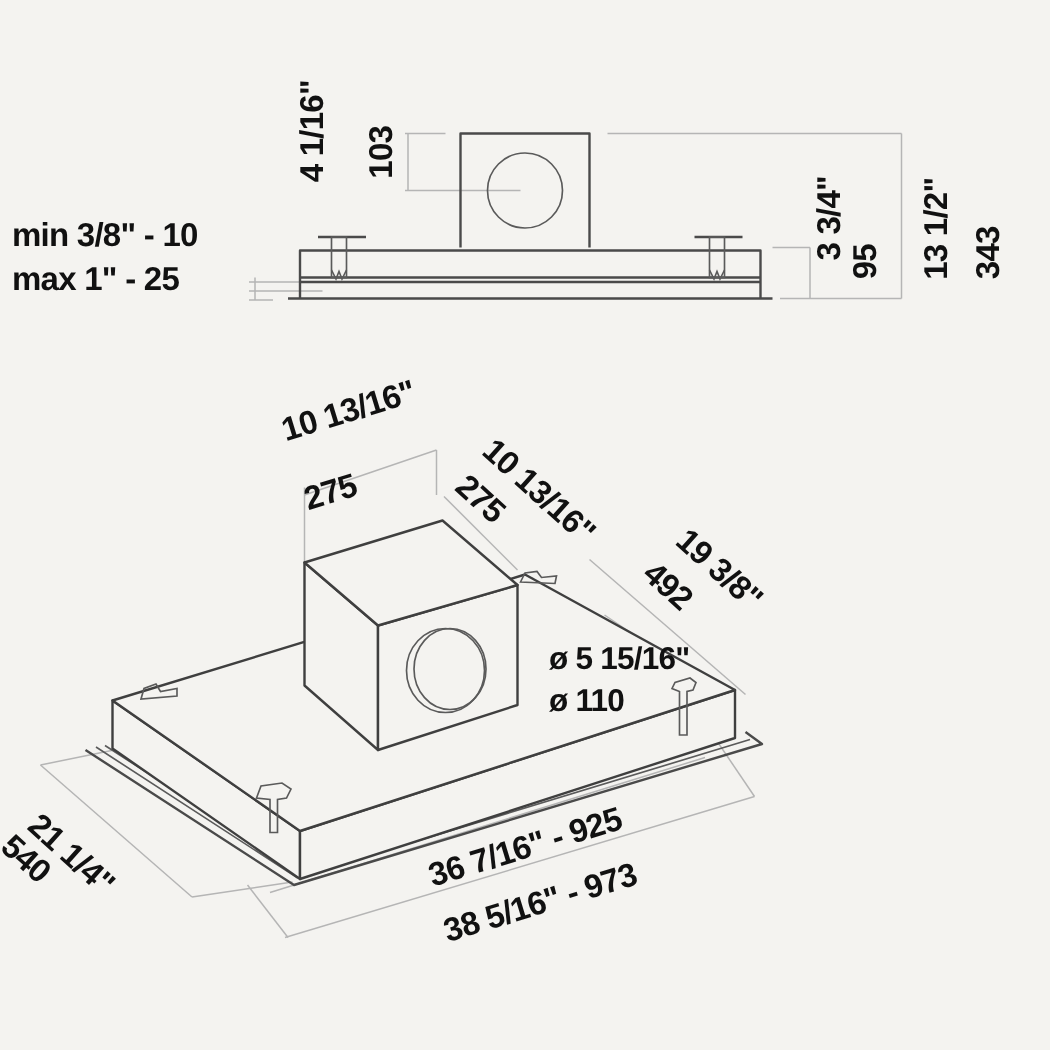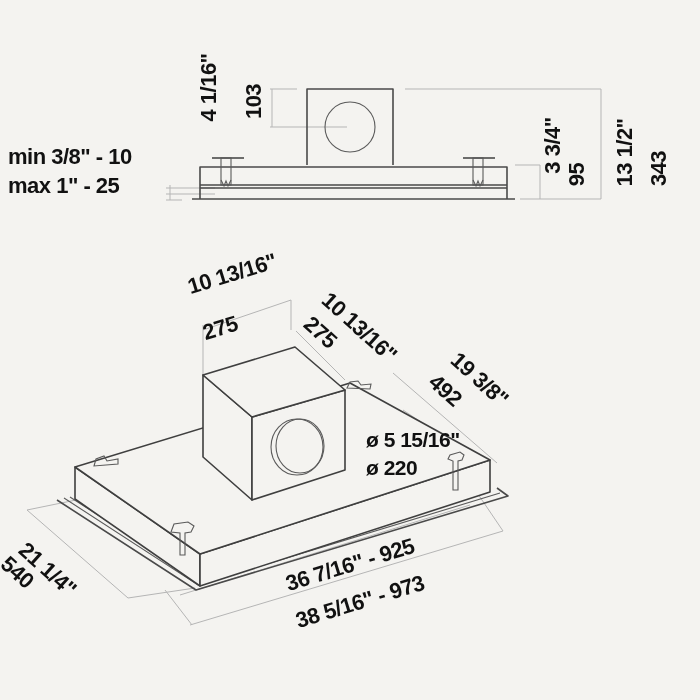--- a/index.html
+++ b/index.html
@@ -124,18 +124,18 @@
     </g>
   </svg>
 
   <div class="lbl" style="left:185px; top:276px; transform:rotate(-17deg); transform-origin:left top;">10 13/16"</div>
   <div class="lbl" style="left:200px; top:322px; transform:rotate(-17deg); transform-origin:left top;">275</div>
   <div class="lbl" style="left:333px; top:288px; transform:rotate(42deg); transform-origin:left top;">10 13/16"</div>
   <div class="lbl" style="left:315px; top:312px; transform:rotate(42deg); transform-origin:left top;">275</div>
   <div class="lbl" style="left:462px; top:348px; transform:rotate(42deg); transform-origin:left top;">19 3/8"</div>
   <div class="lbl" style="left:440px; top:370px; transform:rotate(42deg); transform-origin:left top;">492</div>
   <div class="lbl" style="left:366px; top:428px; font-size:21px;">ø 5 15/16"</div>
-  <div class="lbl" style="left:366px; top:456px; font-size:21px;">ø 220</div>
+  <div class="lbl" style="left:366px; top:456px; font-size:21px;">ø 110</div>
   <div class="lbl" style="left:30px; top:538px; transform:rotate(42deg); transform-origin:left top;">21 1/4"</div>
   <div class="lbl" style="left:12px; top:552px; transform:rotate(42deg); transform-origin:left top;">540</div>
   <div class="lbl" style="left:283px; top:573px; transform:rotate(-17deg); transform-origin:left top;">36 7/16" - 925</div>
   <div class="lbl" style="left:293px; top:610px; transform:rotate(-17deg); transform-origin:left top;">38 5/16" - 973</div>
 </div>
 
 </body></html>

